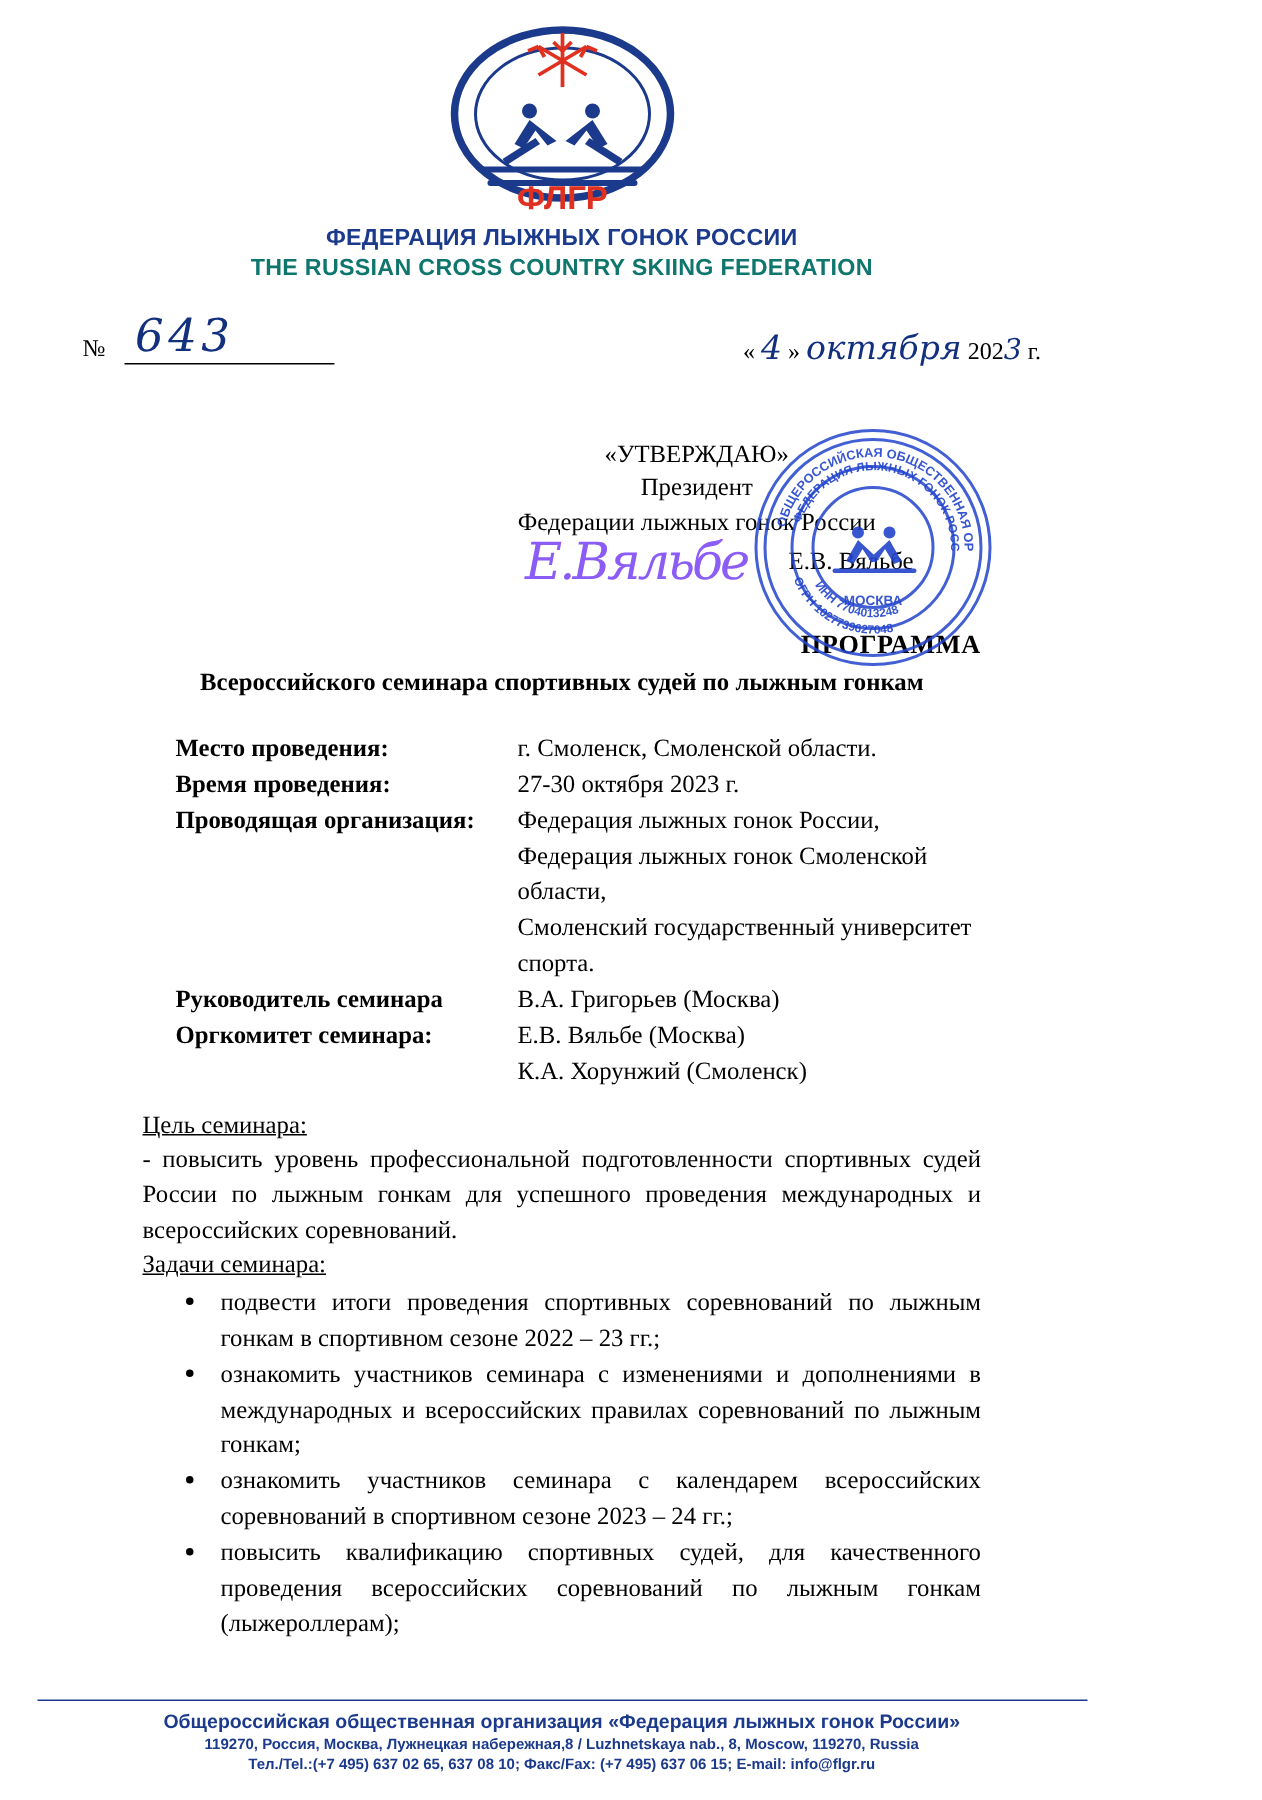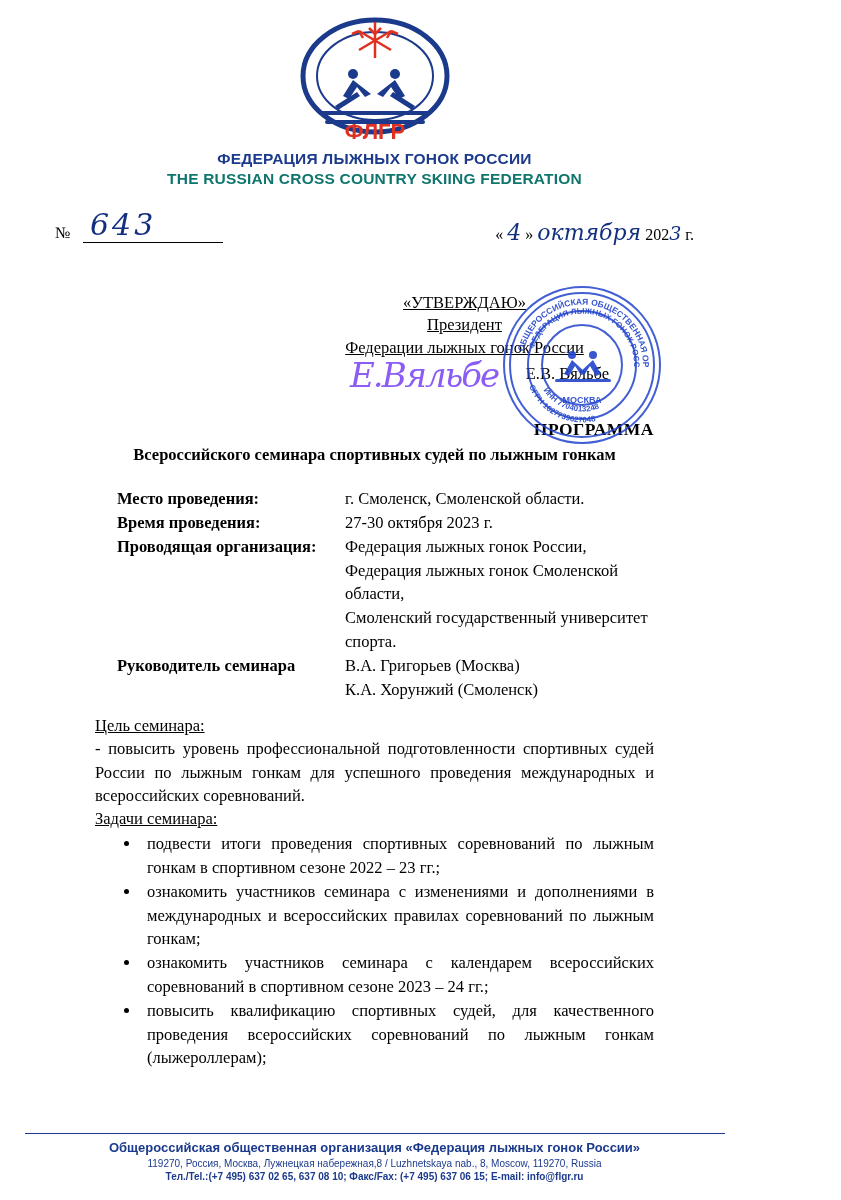--- a/index.html
+++ b/index.html
@@ -103,21 +103,20 @@
   .hand-sm { font-size: 19px; }
 
   
   .approve {
     margin-top: 42px;
     text-align: center;
     font-size: 16.5px;
     line-height: 1.35;
     position: relative;
     padding-left: 180px;
-    text-decoration: underline;
   }
   .approve .sig-line {
     position: relative;
     height: 34px;
   }
   .sig-scribble {
     position: absolute;
     left: 75px;
     top: -6px;
     font-family: "DejaVu Serif", serif;
@@ -217,21 +216,21 @@
     width: 700px;
     margin: 0 auto 6px auto;
     border-top: 1.5px solid #1b3a8c;
   }
   .footer-1 {
     font-size: 13px;
     font-weight: bold;
   }
   .footer-2 {
     font-size: 10px;
-    font-weight: normal;
+    font-weight: bold;
     margin-top: 3px;
   }
   .footer-3 {
     font-size: 10px;
     font-weight: bold;
     margin-top: 2px;
   }
 </style>
 </head>
 <body>
@@ -366,20 +365,24 @@
     </div>
     <div class="info-row">
       <div class="info-label"></div>
       <div class="info-value">Смоленский государственный университет спорта.</div>
     </div>
     <div class="info-row">
       <div class="info-label">Руководитель семинара</div>
       <div class="info-value">В.А. Григорьев (Москва)</div>
     </div>
     <div class="info-row">
+      <div class="info-label">Оргкомитет семинара:</div>
+      <div class="info-value">Е.В. Вяльбе (Москва)</div>
+    </div>
+    <div class="info-row">
       <div class="info-label"></div>
       <div class="info-value">К.А. Хорунжий (Смоленск)</div>
     </div>
   </div>
 
   <div class="sect">
     <div class="underline-head">Цель семинара:</div>
     <p class="para">- повысить уровень профессиональной подготовленности спортивных судей России по лыжным гонкам для успешного проведения международных и всероссийских соревнований.</p>
   </div>
 

